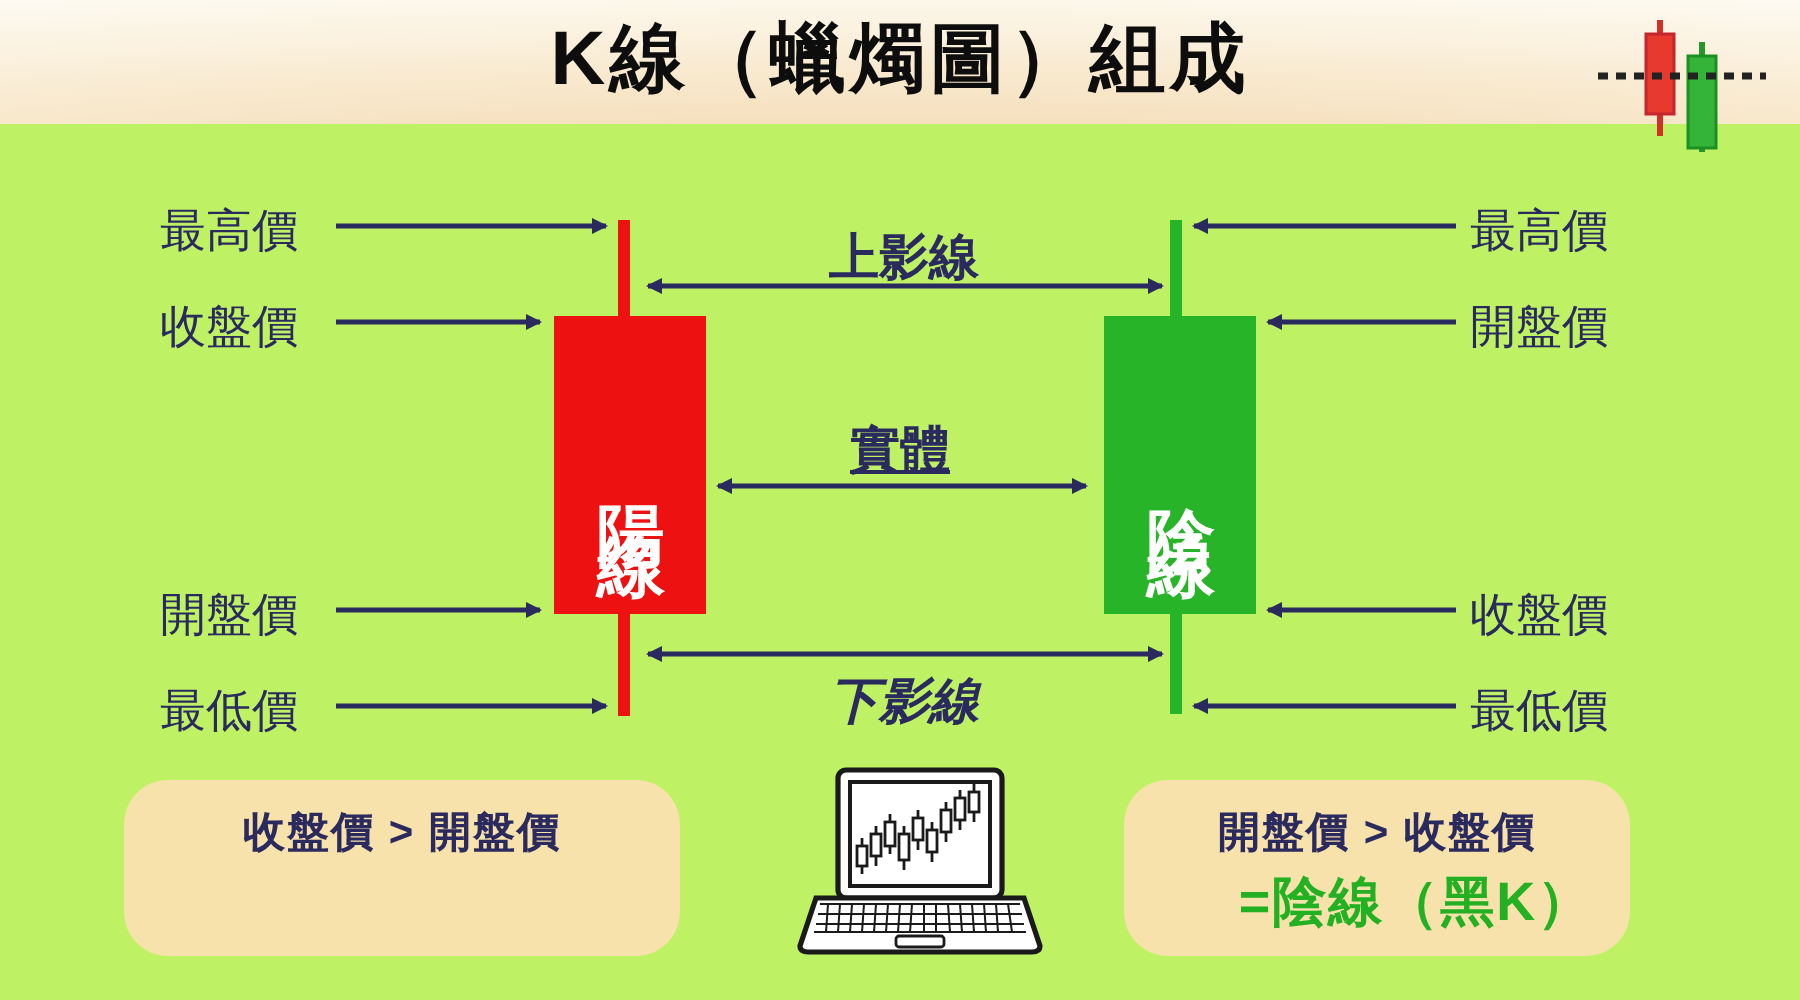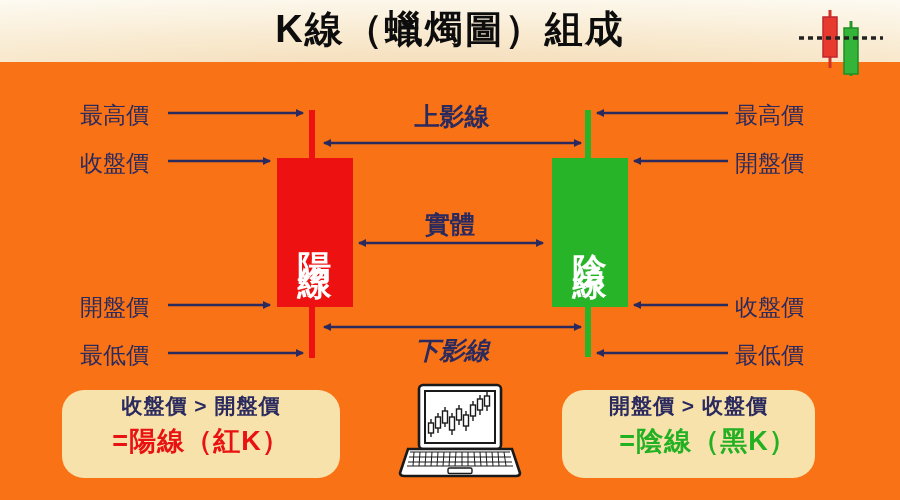--- a/index.html
+++ b/index.html
@@ -1,18 +1,18 @@
 <!DOCTYPE html>
 <html><head>
 <meta charset="utf-8">
 <style>
   html,body{margin:0;padding:0;}
   .stage{
     position:relative;width:900px;height:500px;overflow:hidden;
-    background:#f97316;
+    background:#bef264;
     font-family:"Liberation Sans","DejaVu Sans",sans-serif;
   }
   .header-band{
     position:absolute;top:0;left:0;width:900px;height:62px;
     background:radial-gradient(130% 170% at 50% 140%, #f3d5ad 0%, #f8e8cc 45%, #fdfaf1 90%);
   }
   .title{
     position:absolute;top:4px;left:0;width:900px;text-align:center;
     font-size:38px;font-weight:bold;color:#0d0d0d;letter-spacing:2px;
   }
@@ -30,21 +30,21 @@
   .plabel{
     position:absolute;font-size:23px;font-weight:normal;color:#2a2a5e;white-space:nowrap;
   }
   .mid-label{
     position:absolute;font-size:25px;font-weight:bold;color:#2a2a5e;
     transform:translateX(-50%);white-space:nowrap;
   }
   
   .note-box{
     position:absolute;width:278px;height:88px;background:#f8e2ab;border-radius:22px;
-    text-align:center;box-sizing:border-box;padding-top:2px;
+    text-align:center;box-sizing:border-box;padding-top:12px;
   }
   .note-cond{font-size:21px;font-weight:bold;color:#2a2a5e;letter-spacing:1px;}
   .note-result{font-size:27px;font-weight:bold;margin-top:3px;letter-spacing:1px;}
   .red-text{color:#e81212;}
   .green-text{color:#23b123;margin-left:39px;}
   .arrow-layer{position:absolute;top:0;left:0;pointer-events:none;}
   .icon-abs{position:absolute;}
 </style>
 </head>
 <body>
@@ -75,22 +75,22 @@
   <div class="plabel" style="left:80px;top:100px;">最高價</div>
   <div class="plabel" style="left:80px;top:148px;">收盤價</div>
   <div class="plabel" style="left:80px;top:292px;">開盤價</div>
   <div class="plabel" style="left:80px;top:340px;">最低價</div>
 
   <div class="plabel" style="left:735px;top:100px;">最高價</div>
   <div class="plabel" style="left:735px;top:148px;">開盤價</div>
   <div class="plabel" style="left:735px;top:292px;">收盤價</div>
   <div class="plabel" style="left:735px;top:340px;">最低價</div>
 
-  <div class="mid-label" style="left:452px;top:100px;">上影線</div>
-  <div class="mid-label" style="left:450px;top:208px;">實體</div>
+  <div class="mid-label" style="left:452px;top:112px;">上影線</div>
+  <div class="mid-label" style="left:450px;top:208px;text-decoration:underline;">實體</div>
   <div class="mid-label" style="left:452px;top:334px;font-style:italic;">下影線</div>
 
   <svg class="arrow-layer" width="900" height="500" viewBox="0 0 900 500">
     <defs>
       <marker id="ah" markerWidth="9" markerHeight="9" refX="7" refY="4" orient="auto" markerUnits="userSpaceOnUse">
         <path d="M0,0 L8,4 L0,8 Z" fill="#2a2a5e"></path>
       </marker>
       <marker id="ahs" markerWidth="9" markerHeight="9" refX="7" refY="4" orient="auto-start-reverse" markerUnits="userSpaceOnUse">
         <path d="M0,0 L8,4 L0,8 Z" fill="#2a2a5e"></path>
       </marker>
@@ -106,21 +106,20 @@
     <line x1="728" y1="305" x2="634" y2="305" stroke="#2a2a5e" stroke-width="2.6" marker-end="url(#ah)"></line>
     <line x1="728" y1="353" x2="597" y2="353" stroke="#2a2a5e" stroke-width="2.6" marker-end="url(#ah)"></line>
 
     <line x1="324" y1="143" x2="581" y2="143" stroke="#2a2a5e" stroke-width="2.6" marker-start="url(#ahs)" marker-end="url(#ah)"></line>
     <line x1="359" y1="243" x2="543" y2="243" stroke="#2a2a5e" stroke-width="2.6" marker-start="url(#ahs)" marker-end="url(#ah)"></line>
     <line x1="324" y1="327" x2="581" y2="327" stroke="#2a2a5e" stroke-width="2.6" marker-start="url(#ahs)" marker-end="url(#ah)"></line>
   </svg>
 
   <div class="note-box" style="left:62px;top:390px;width:278px;">
     <div class="note-cond">收盤價 &gt; 開盤價</div>
-    <div class="note-result red-text">=陽線（紅K）</div>
   </div>
 
   <div class="note-box" style="left:562px;top:390px;width:253px;">
     <div class="note-cond">開盤價 &gt; 收盤價</div>
     <div class="note-result green-text">=陰線（黑K）</div>
   </div>
 
   <svg class="icon-abs" style="left:396px;top:383px;" width="128" height="112" viewBox="0 0 128 112">
 
     <rect x="23" y="2" width="82" height="64" rx="4" fill="#ffffff" stroke="#1a1a1a" stroke-width="2.6"></rect>

